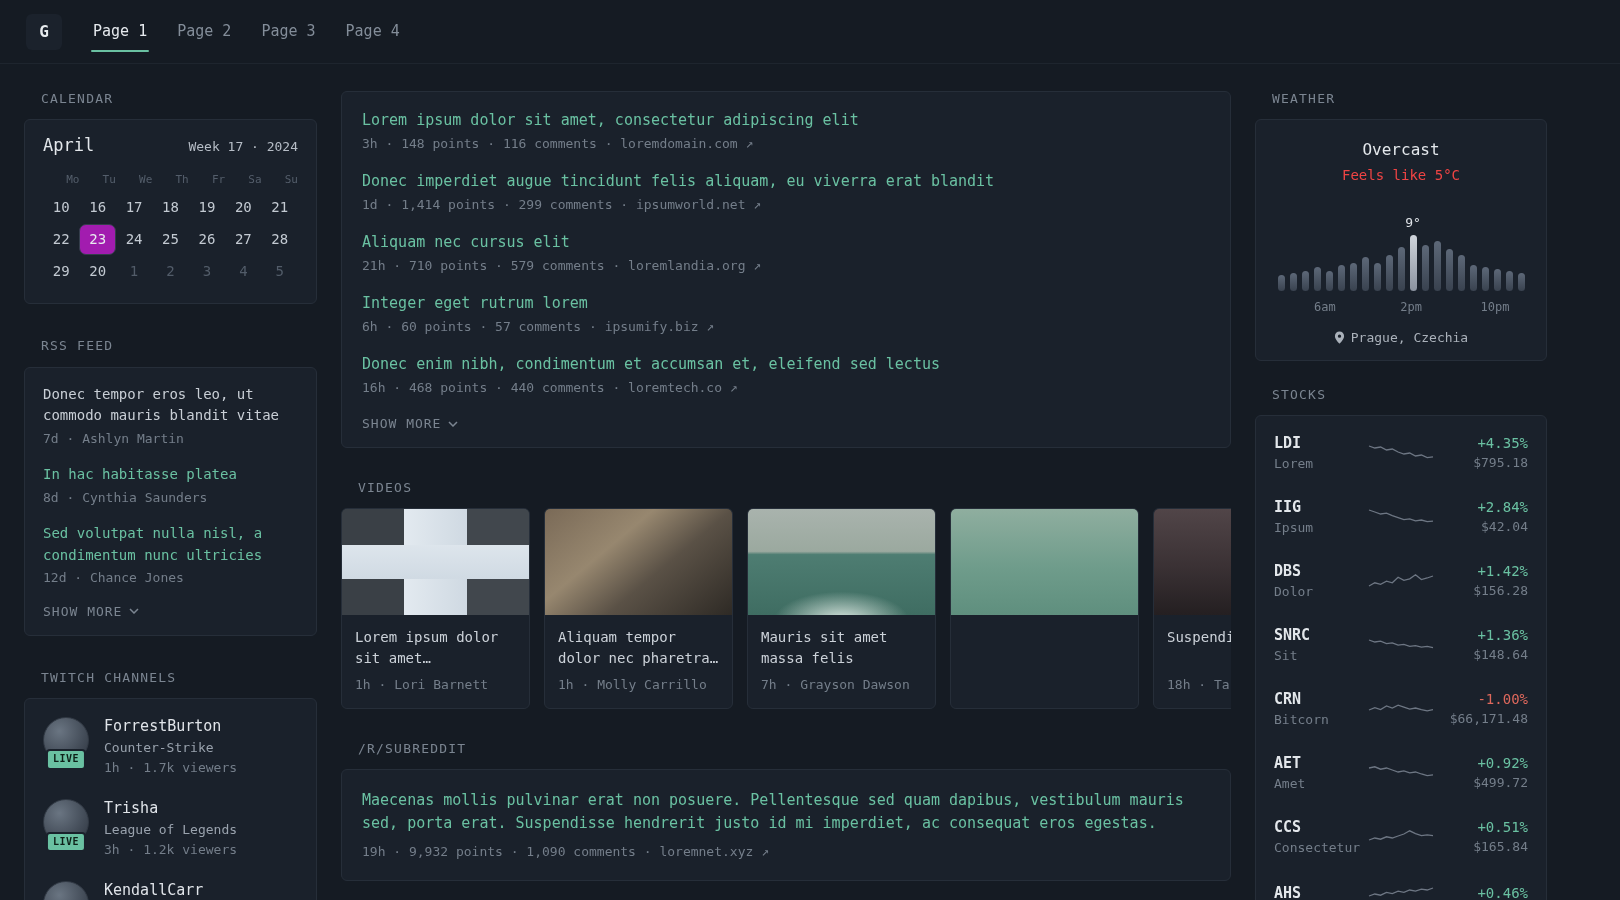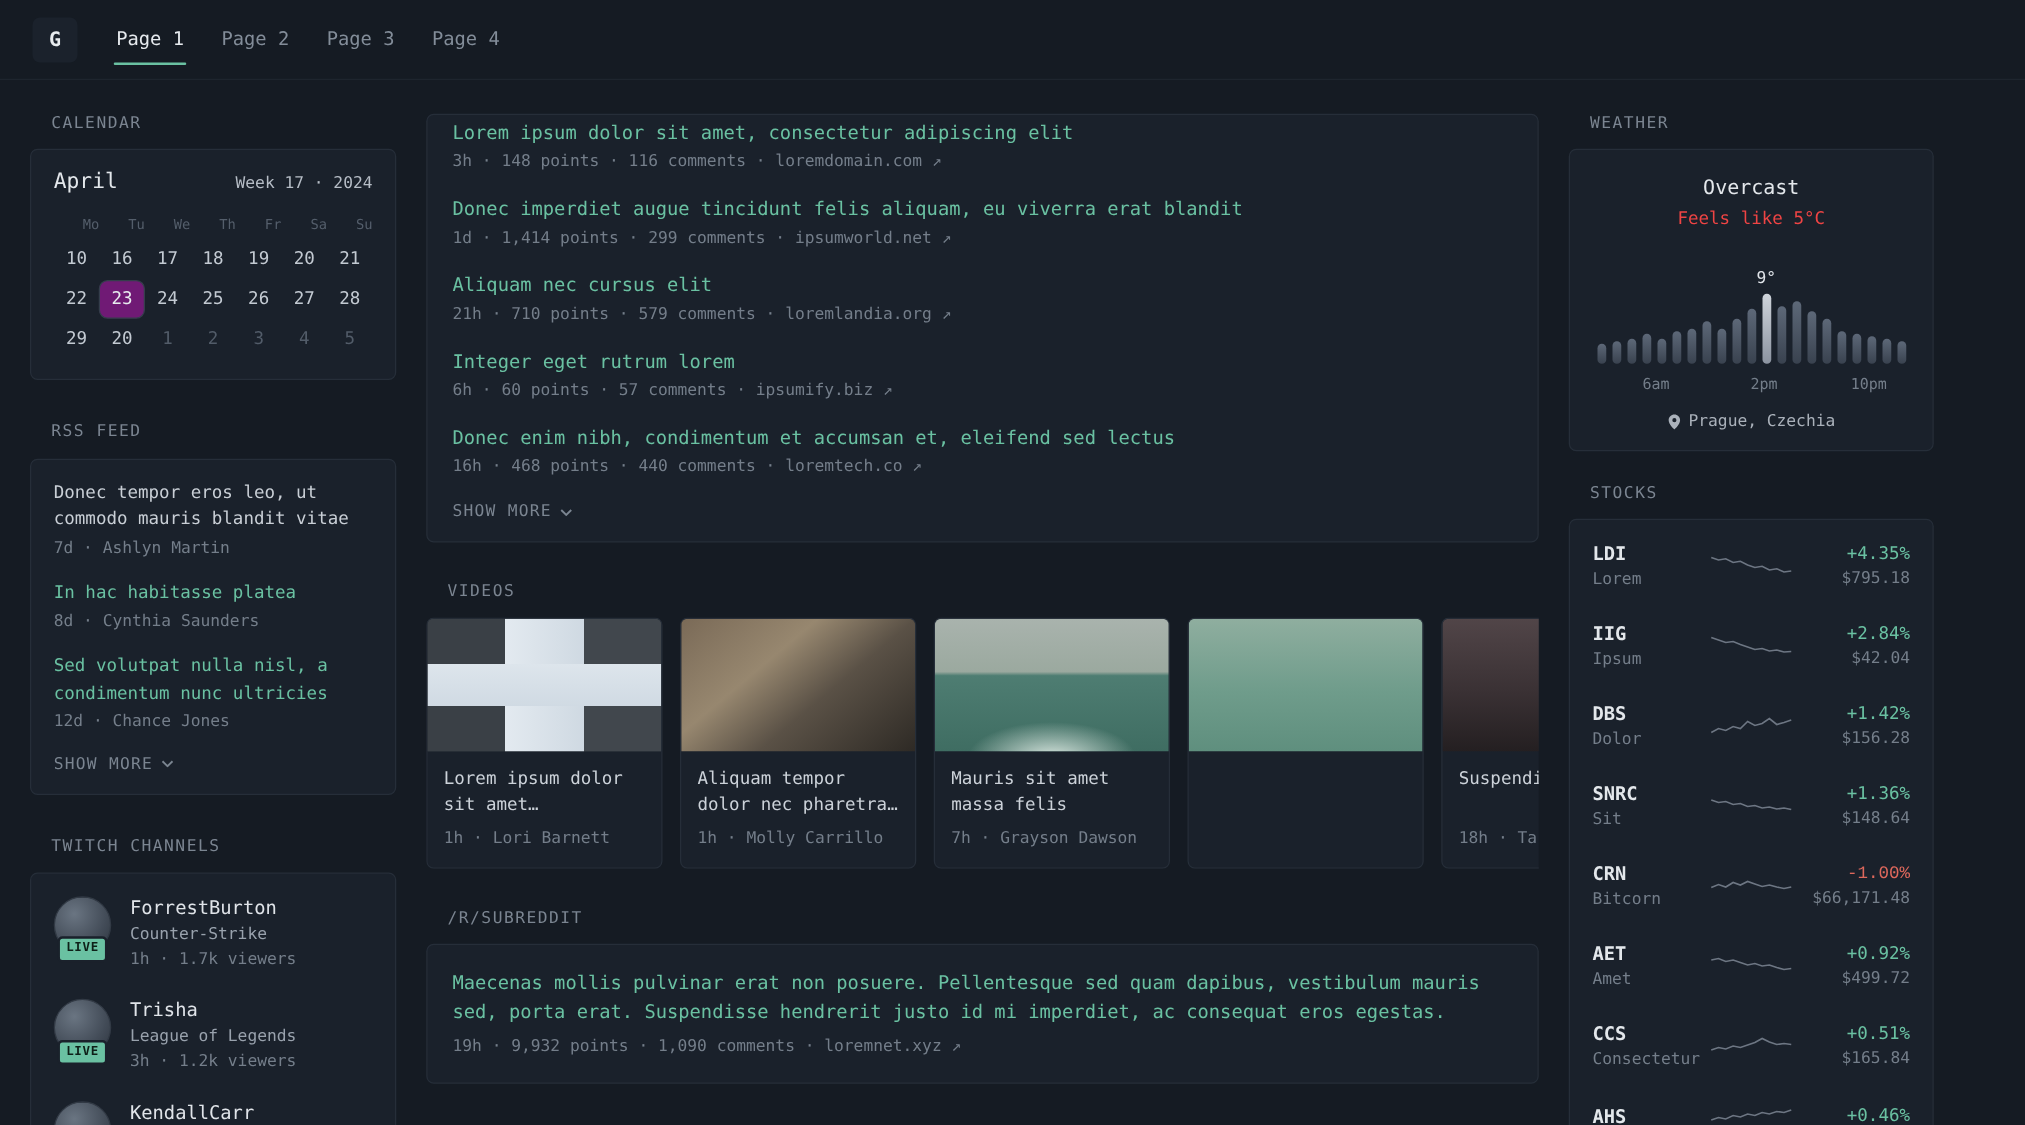--- a/index.html
+++ b/index.html
@@ -40,21 +40,21 @@
   .cal{padding:15px 18px 16px;}
   .cal-head{display:flex;justify-content:space-between;align-items:baseline;}
   .cal-month{font-size:17px;color:#e3e7eb;}
   .cal-week{font-size:13px;color:#b6bdc6;}
   .cal-dow,.cal-days{display:grid;grid-template-columns:repeat(7,1fr);}
   .cal-dow{margin-top:16px;}
   .cal-dow span{text-align:right;font-size:11px;color:#545e6b;}
   .cal-days{margin-top:6px;row-gap:1px;}
   .cal-day{height:31px;display:flex;align-items:center;justify-content:center;font-size:14px;
     color:#c3cad2;border-radius:7px;border:1px solid transparent;}
-  .cal-day.selected{background:#701a75;border-color:#343e4b;color:#e8ecef;}
+  .cal-day.selected{background:#a21caf;border-color:#343e4b;color:#e8ecef;}
   .cal-day.dim{color:#525c69;}
   
   .feed{padding:16px 18px 16px;}
   .feed-item{margin-bottom:17px;cursor:pointer;}
   .feed-title{font-size:14px;line-height:1.55;color:var(--accent);display:block;text-decoration:none;}
   .feed-item.plain .feed-title{color:#c9cfd6;}
   .feed-meta{margin-top:4px;font-size:13px;color:var(--text-dim);}
   .show-more{display:flex;align-items:center;gap:7px;font-size:13px;letter-spacing:1px;color:#7b8591;
     background:none;border:none;font-family:inherit;cursor:pointer;padding:0;margin-top:4px;}
   
@@ -64,21 +64,21 @@
   .avatar-wrap{position:relative;width:46px;height:46px;flex:none;}
   .avatar{width:46px;height:46px;border-radius:50%;border:1px solid #323a45;
     background:radial-gradient(circle at 35% 30%, #6a7582, #434c58 60%, #2c333d);}
   .live-badge{position:absolute;left:50%;bottom:-7px;transform:translateX(-50%);
     background:var(--accent);color:#0e2018;font-size:10px;font-weight:bold;letter-spacing:.5px;
     padding:2px 5px;border-radius:4px;border:2px solid var(--card);}
   .channel-name{font-size:15px;color:#e0e4e9;}
   .channel-cat{font-size:13px;color:#99a2ad;margin-top:4px;}
   .channel-meta{font-size:13px;color:var(--text-dim);margin-top:4px;}
   
-  .hn{padding:5px 20px 16px;}
+  .hn{padding:19px 20px 16px;}
   .hn-item{margin-bottom:20px;}
   .hn-title{font-size:15px;color:var(--accent);display:block;text-decoration:none;cursor:pointer;}
   .hn-meta{font-size:13px;color:var(--text-dim);margin-top:6px;}
   
   .videos-row{display:flex;gap:14px;overflow:hidden;}
   .video-card{width:189px;flex:none;background:var(--card);border:1px solid var(--border);border-radius:6px;overflow:hidden;cursor:pointer;}
   .video-thumb{height:106px;background:#39414b;}
   .video-body{padding:12px 13px 14px;}
   .video-title{font-size:14px;line-height:1.5;color:#ccd2d9;display:-webkit-box;-webkit-line-clamp:2;-webkit-box-orient:vertical;overflow:hidden;min-height:42px;}
   .video-meta{font-size:13px;color:var(--text-dim);margin-top:8px;white-space:nowrap;overflow:hidden;}
@@ -100,21 +100,21 @@
   .w-loc svg{flex:none;}
   
   .stocks{padding:5px 16px;}
   .stock-row{display:flex;align-items:center;padding:13px 2px;cursor:pointer;}
   .stock-left{width:94px;flex:none;}
   .stock-ticker{font-size:15px;font-weight:bold;color:#e3e7eb;}
   .stock-name{font-size:13px;color:var(--text-dim);margin-top:3px;}
   .stock-spark{flex:1;display:flex;justify-content:center;align-items:center;}
   .stock-right{width:94px;flex:none;text-align:right;}
   .stock-change{font-size:14px;color:var(--accent);}
-  .stock-row.neg .stock-change{color:var(--neg);font-family:Liberation Mono, monospace;}
+  .stock-row.neg .stock-change{color:var(--neg);}
   .stock-price{font-size:13px;color:var(--text-dim);margin-top:3px;}
 </style>
 </head>
 <body>
 
 <header class="topbar">
   <div class="logo">G</div>
   <nav class="tabs">
 
   <button class="tab active">

